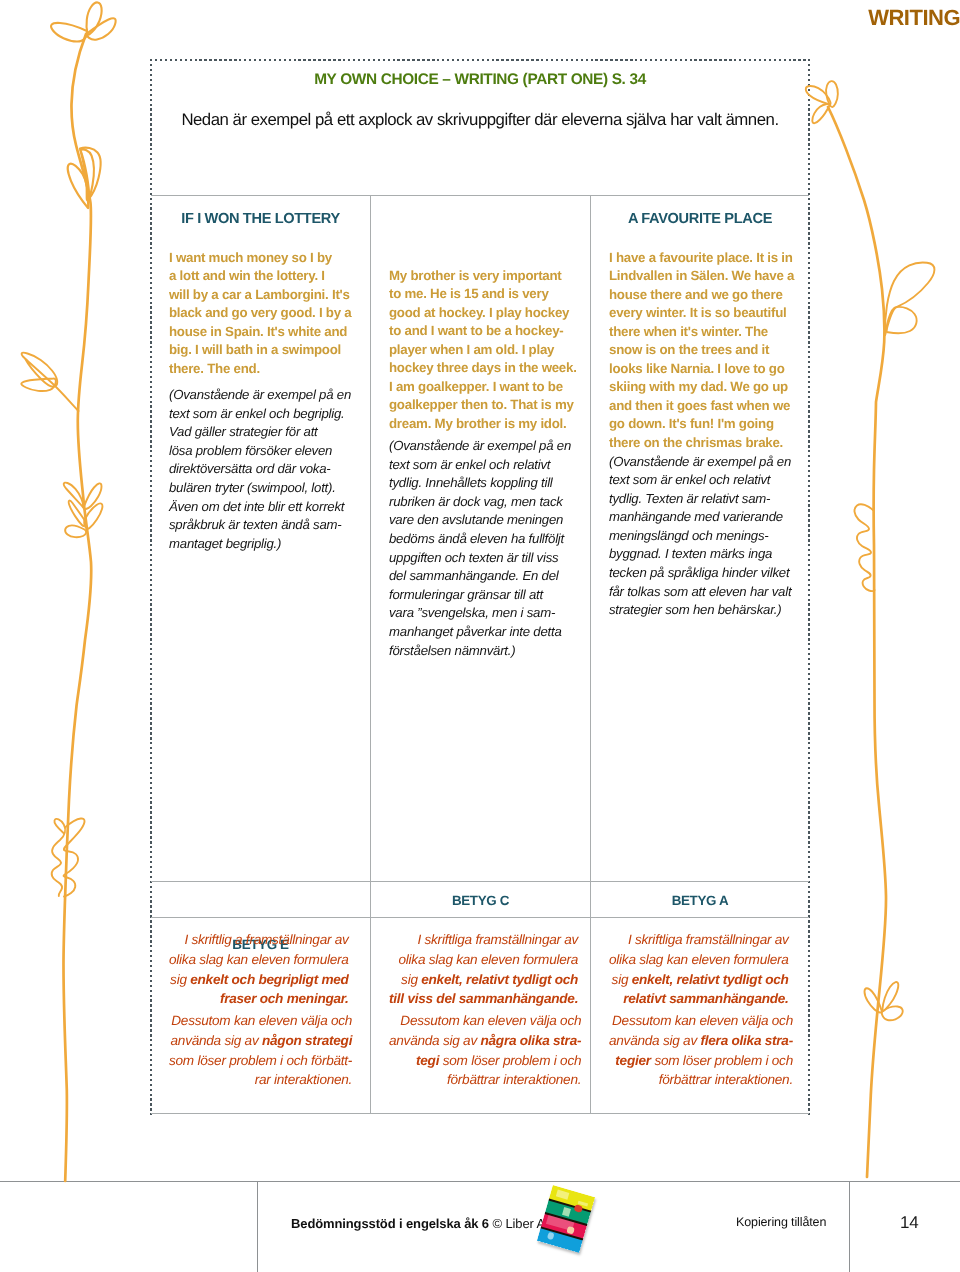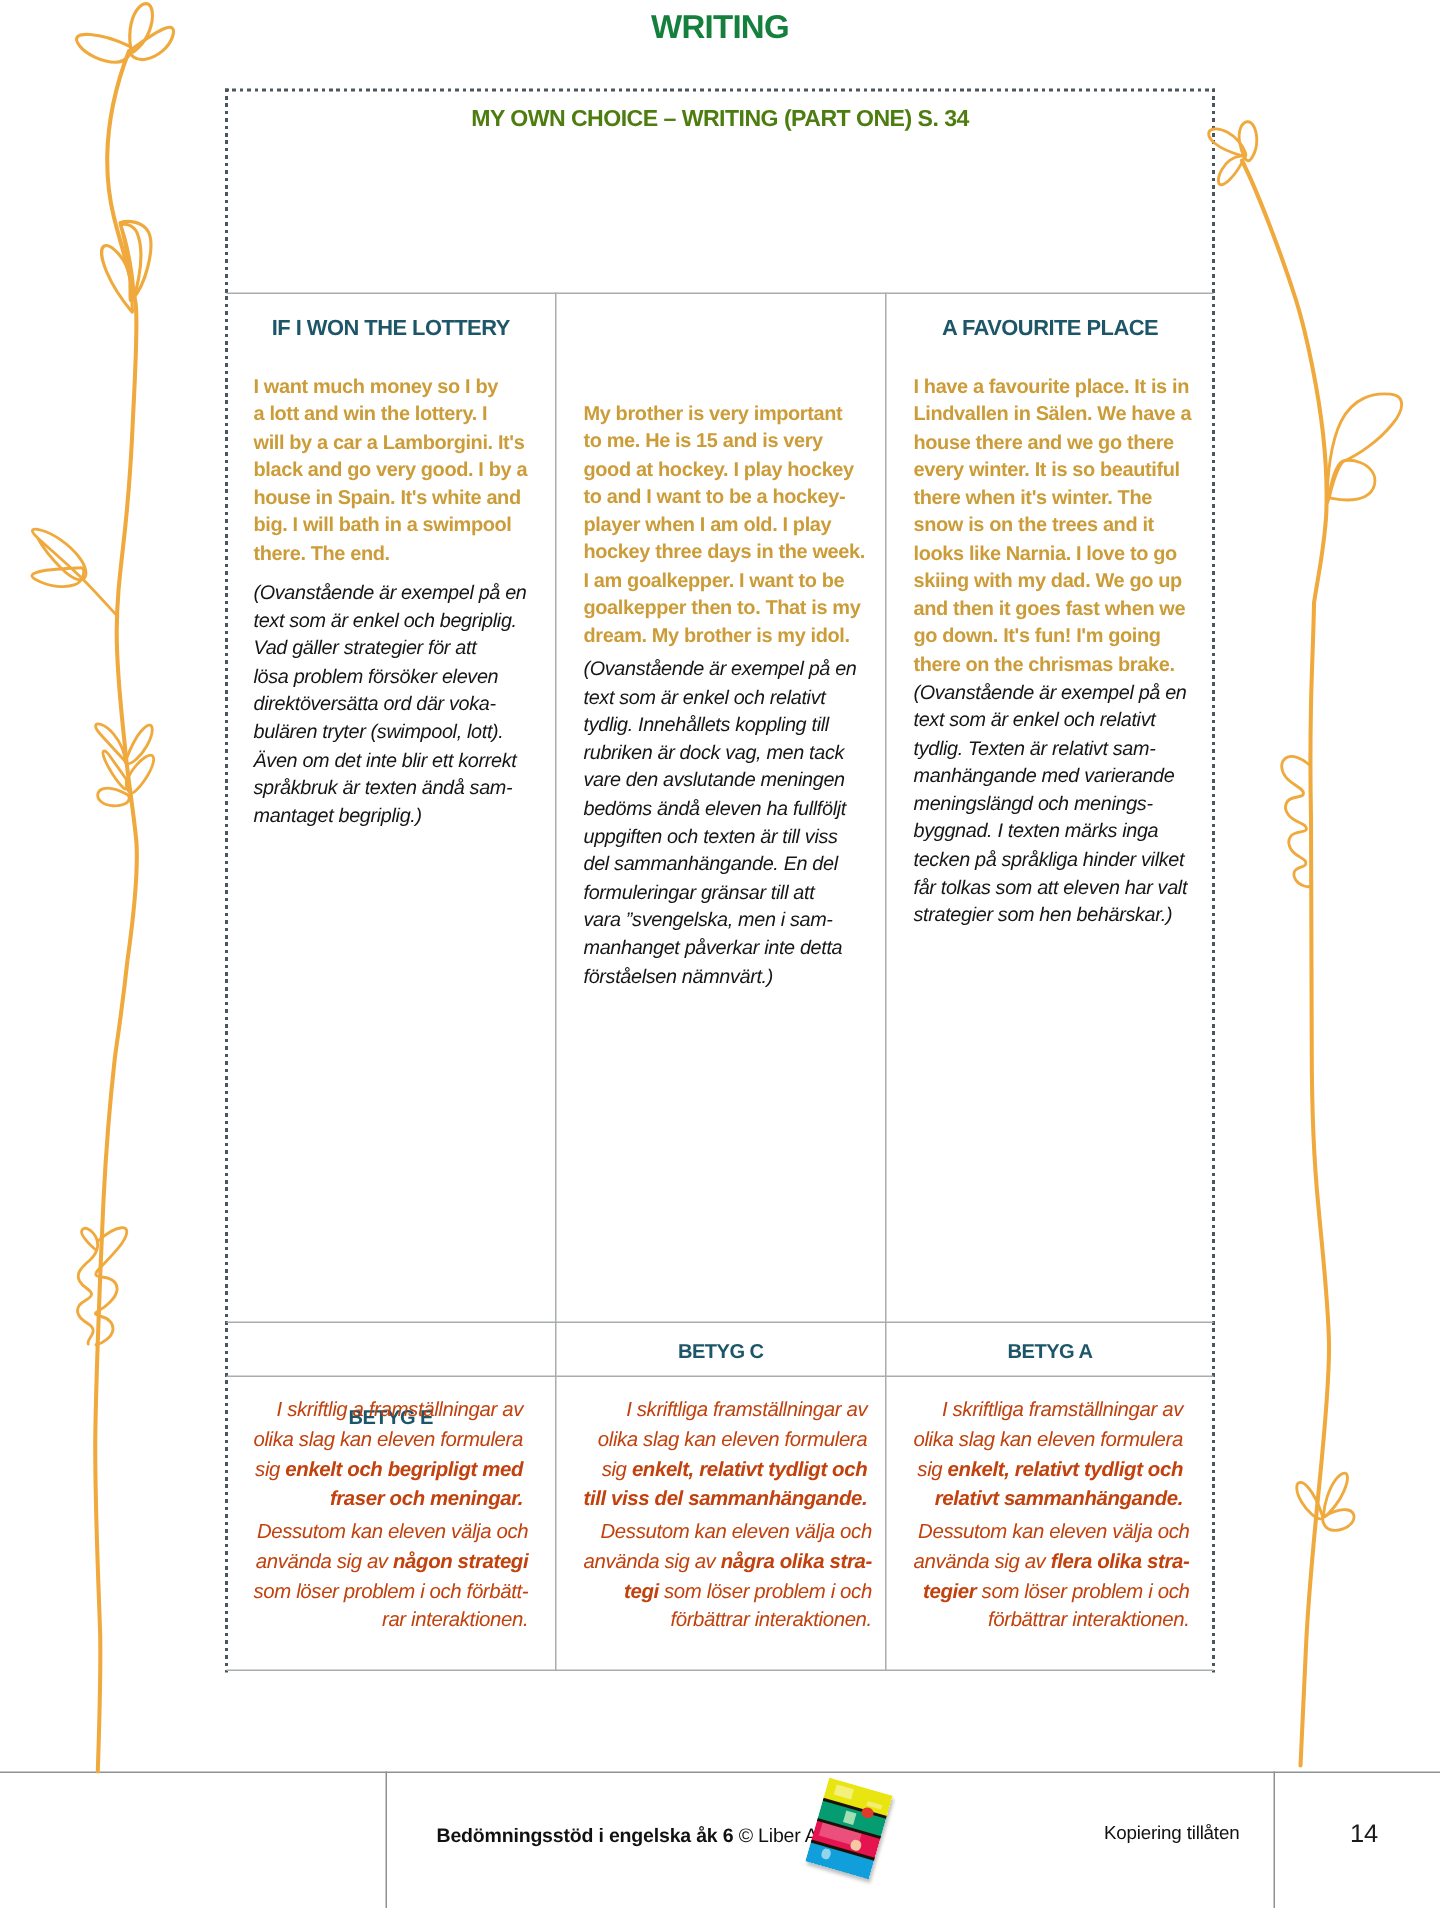--- a/index.html
+++ b/index.html
@@ -2,22 +2,22 @@
 <html><head>
 <meta charset="utf-8">
 <style>
   html,body{margin:0;padding:0;}
   body{width:960px;height:1272px;background:#ffffff;position:relative;overflow:hidden;
        font-family:"Liberation Sans", sans-serif;text-rendering:geometricPrecision;
        -webkit-font-smoothing:antialiased;}
   .page{position:absolute;left:0;top:0;width:960px;height:1272px;}
 
   
-  #page-title{position:absolute;left:0;top:4.5px;width:960px;text-align:center;
-    color:#15803d;font-weight:bold;font-size:22px;letter-spacing:-0.5px;}
+  #page-title{position:absolute;left:0;top:4.5px;width:960px;text-align:right;
+    color:#a16207;font-weight:bold;font-size:22px;letter-spacing:-0.5px;}
 
   
   .dotframe{position:absolute;left:150px;top:59px;width:660px;height:1056px;}
   .dotframe i{position:absolute;display:block;}
   .dotframe i.h{height:2.4px;left:0;width:660px;
     background-image:repeating-linear-gradient(to right,#4a565c 0 2.4px,transparent 2.4px 4.95px);}
   .dotframe i.v{width:2.4px;top:0;height:1056px;
     background-image:repeating-linear-gradient(to bottom,#4a565c 0 2.4px,transparent 2.4px 4.95px);}
 
   
@@ -78,20 +78,21 @@
 <div class="page">
   <div id="page-title">WRITING</div>
 
   <div class="dotframe">
     <i class="h" style="top:0;"></i>
     <i class="v" style="left:0;"></i>
     <i class="v" style="left:657.6px;"></i>
   </div>
 
   <div id="intro-heading">MY OWN CHOICE – WRITING (PART ONE) S. 34</div>
+  <div class="intro-line" id="intro-line-1">Nedan är exempel på ett axplock av skrivuppgifter där eleverna själva har valt ämnen.</div>
 
   <div class="hrule" style="left:151px;top:195px;width:658px;"></div>
   <div class="vrule" style="left:370px;top:195px;height:919px;"></div>
   <div class="vrule" style="left:590px;top:195px;height:919px;"></div>
 
   <div class="colhead" style="left:151px;top:210px;width:219px;">
       <div>IF I WON THE LOTTERY</div>
     </div>
   <div class="lines student" style="left:169px;top:249px;">
       <div>I want much money so I by</div>

